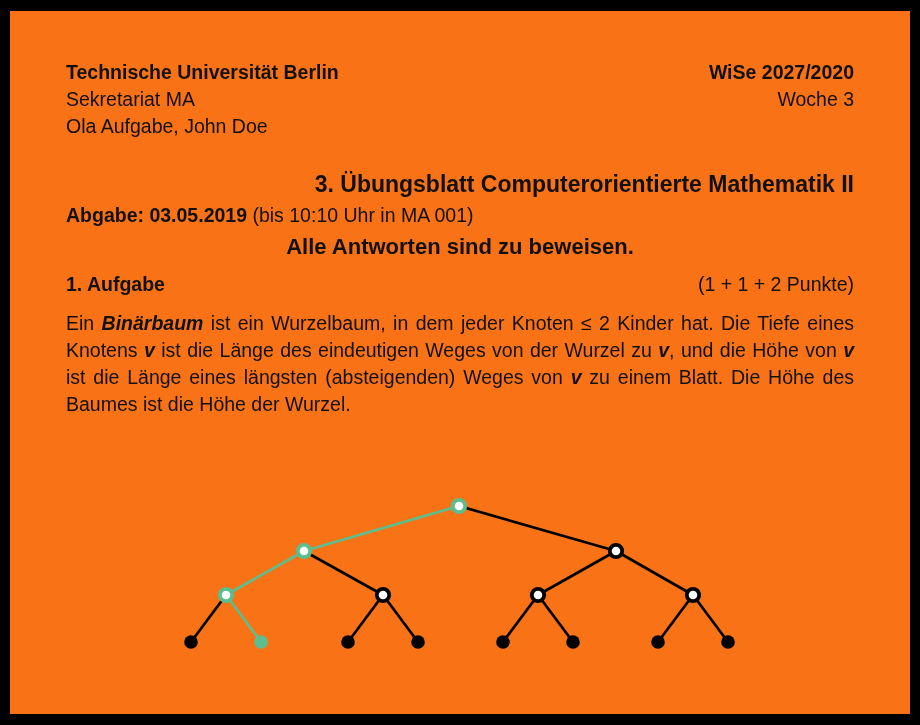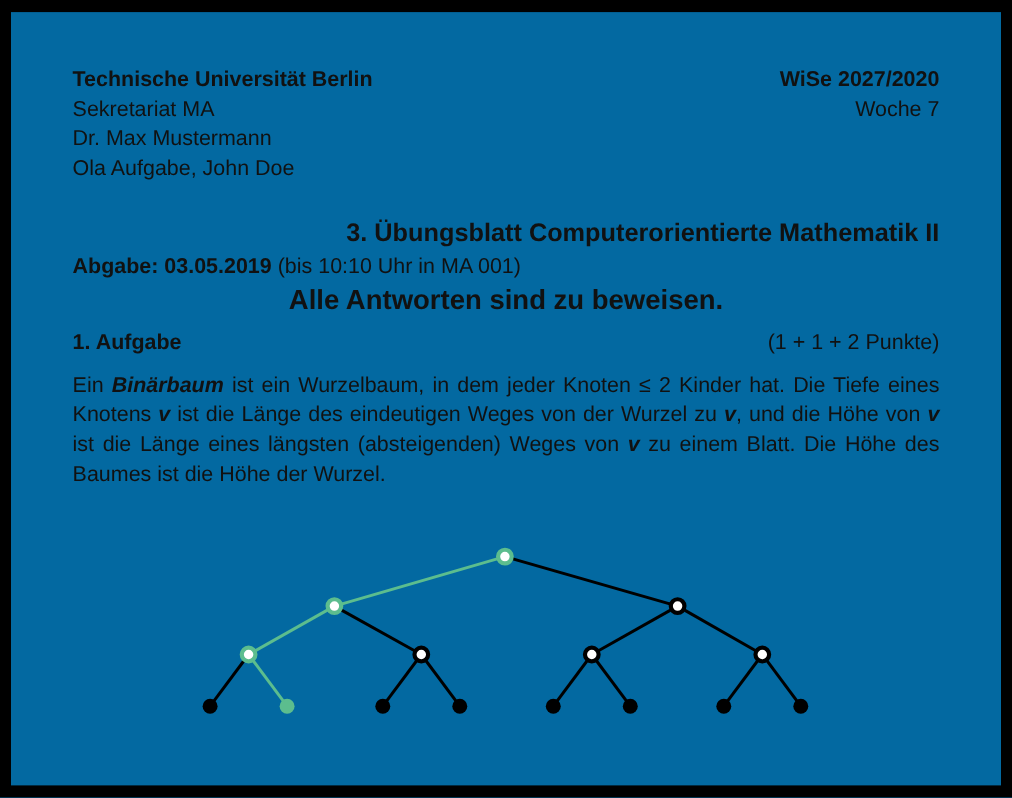--- a/index.html
+++ b/index.html
@@ -7,35 +7,35 @@
     width: 920px; height: 725px;
     background: #000;
     position: relative;
     font-family: "Liberation Sans", "DejaVu Sans", sans-serif;
     color: #111;
     overflow: hidden;
   }
   .page {
     position: absolute;
     left: 10px; top: 11px; right: 10px; bottom: 11px;
-    background: #0369a1;
+    background: #f97316;
   }
   .content { padding: 48px 56px 0 56px; }
 
   .hdr { display: flex; justify-content: space-between; font-size: 19.5px; line-height: 27px; }
   .hdr .line { white-space: nowrap; }
   .hdr-right { text-align: right; }
   .bold { font-weight: bold; }
 
   .doc-title {
     text-align: right; font-weight: bold;
     font-size: 23px; line-height: 30px; margin-top: 29px;
   }
   .due-line  { text-align: left; font-size: 19.5px; line-height: 27px; margin-top: 3px; }
-  .note-line { text-align: center; font-weight: bold; font-size: 25px; line-height: 27px; margin-top: 4px; }
+  .note-line { text-align: center; font-weight: bold; font-size: 22px; line-height: 27px; margin-top: 4px; }
 
   .task-row {
     display: flex; justify-content: space-between;
     font-size: 19.5px; line-height: 27px; margin-top: 11px; gap: 16px;
   }
   .task-label { font-weight: bold; }
 
   .body-par {
     font-size: 19.5px; line-height: 27px; margin-top: 12px;
     text-align: justify;
@@ -52,26 +52,25 @@
 </head>
 <body>
 
 <div class="page">
   <div class="content">
 
     <div class="hdr">
       <div class="hdr-left">
         <div class="line bold">Technische Universität Berlin</div>
         <div class="line">Sekretariat MA</div>
-        <div class="line">Dr. Max Mustermann</div>
         <div class="line">Ola Aufgabe, John Doe</div>
       </div>
       <div class="hdr-right">
         <div class="line bold">WiSe 2027/2020</div>
-        <div class="line">Woche 7</div>
+        <div class="line">Woche 3</div>
       </div>
     </div>
 
     <div class="doc-title">3. Übungsblatt Computerorientierte Mathematik II</div>
     <div class="due-line"><span class="seg-b">Abgabe: 03.05.2019</span><span> (bis 10:10 Uhr in MA 001)</span></div>
     <div class="note-line">Alle Antworten sind zu beweisen.</div>
 
     <div class="task-row">
       <div class="task-label">1. Aufgabe</div>
       <div class="task-points">(1 + 1 + 2 Punkte)</div>

